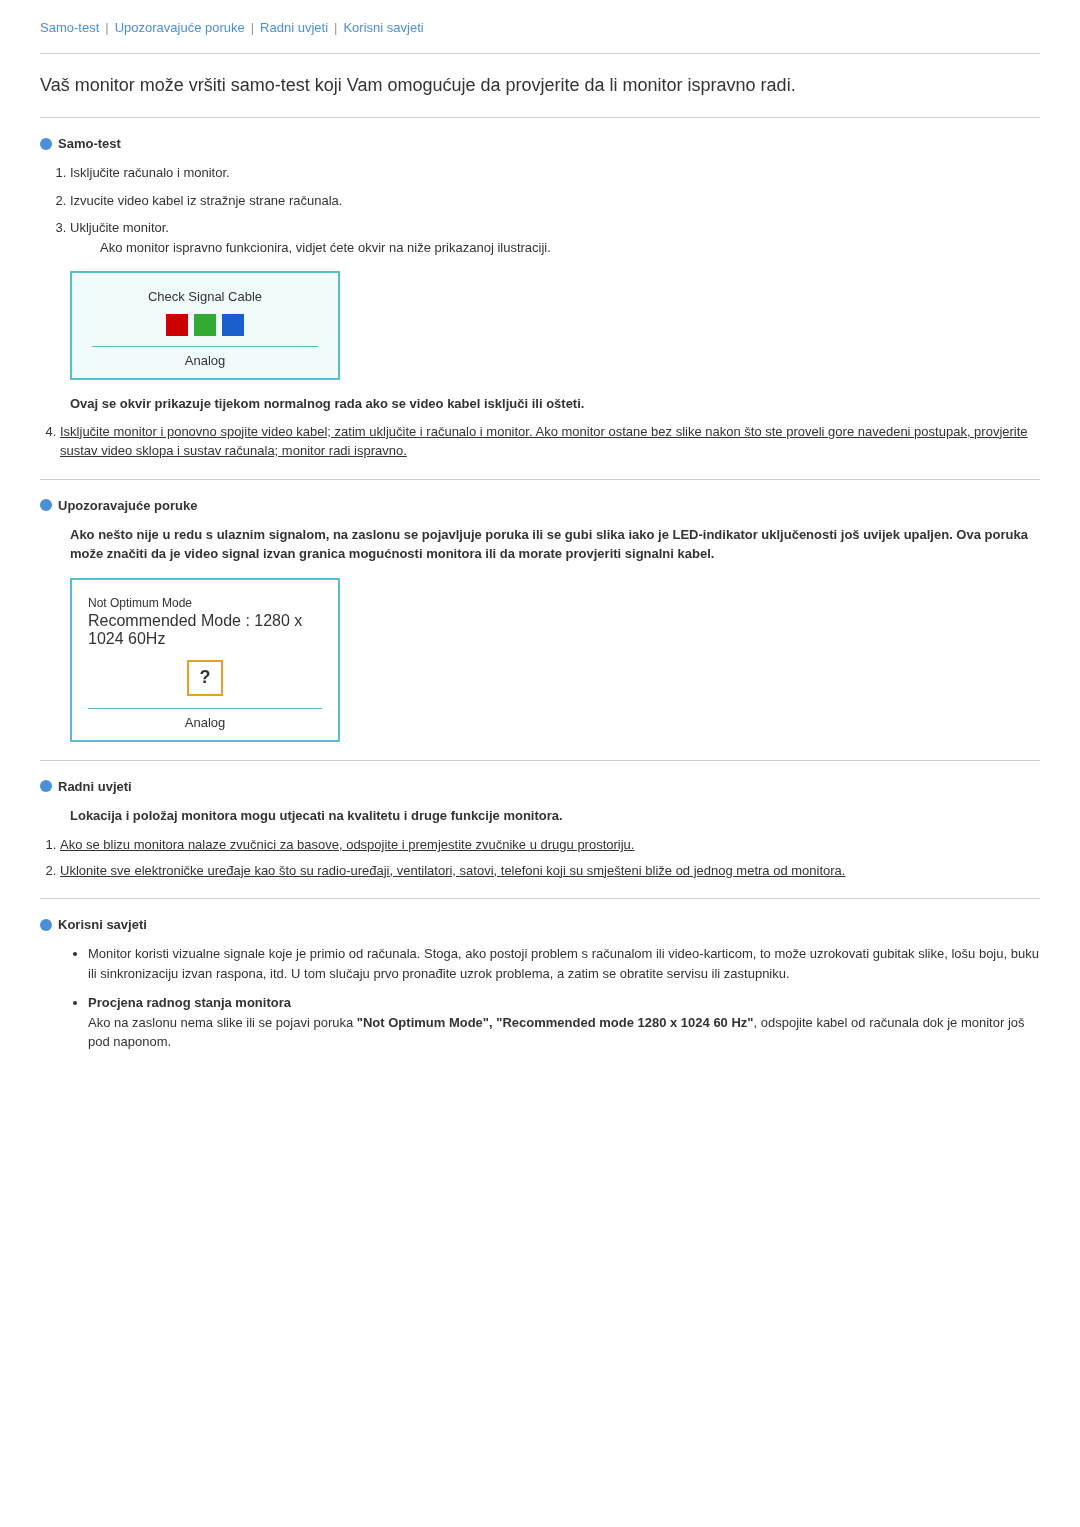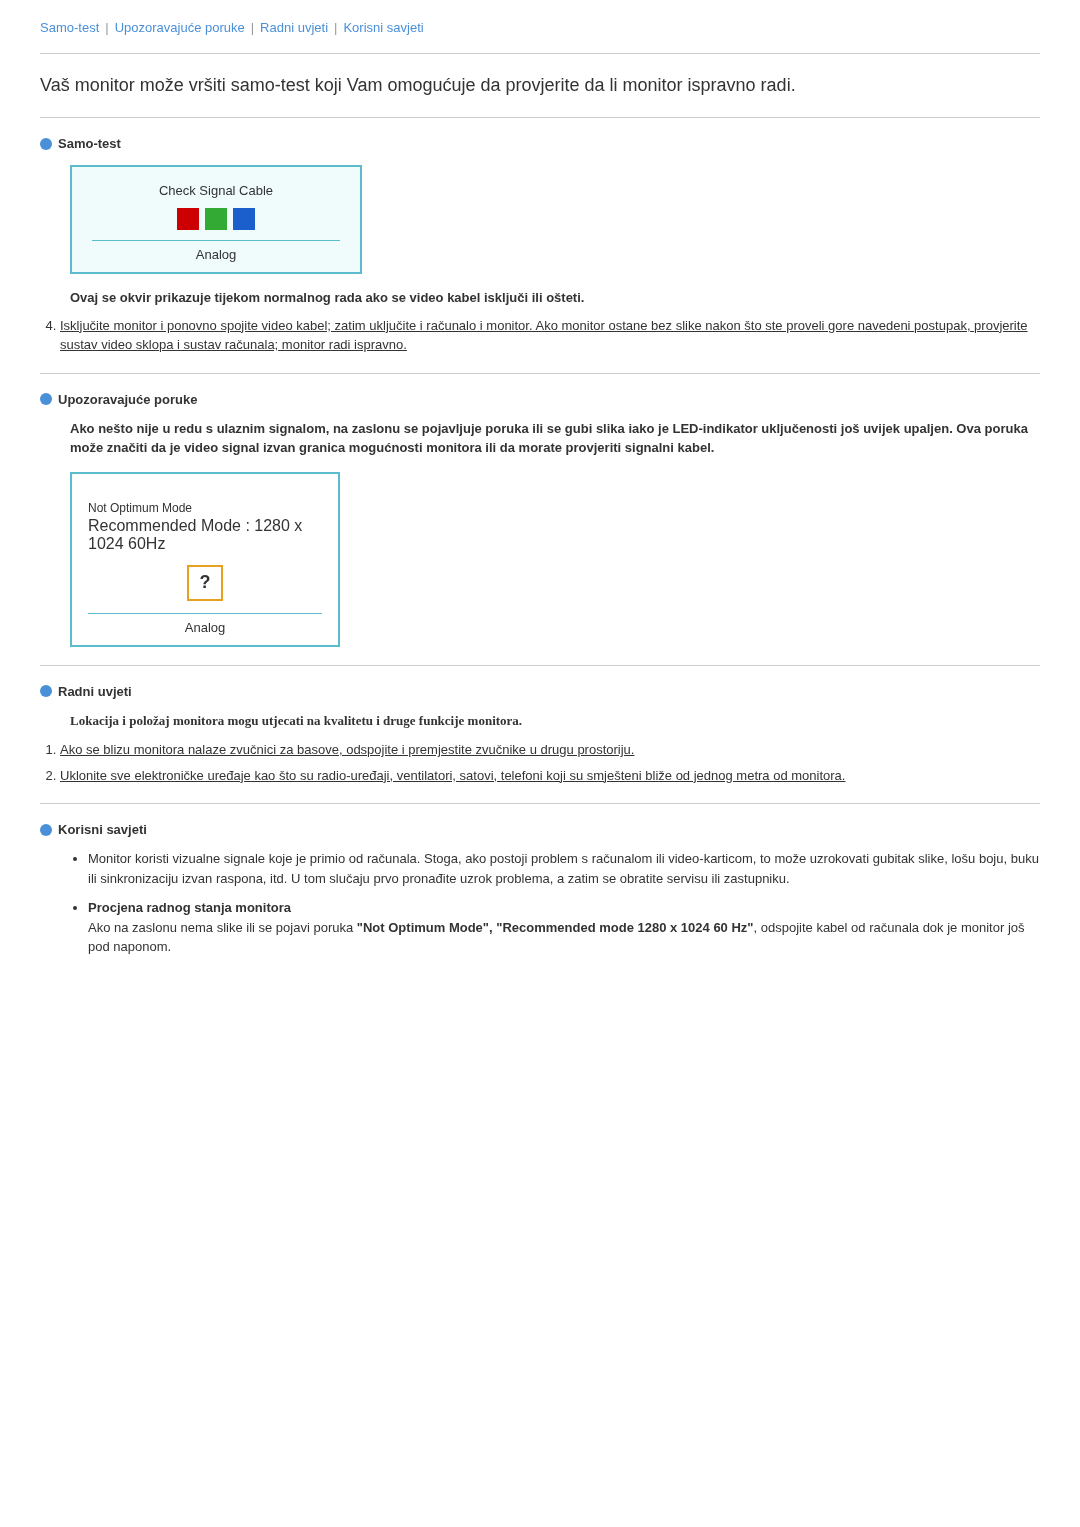--- a/index.html
+++ b/index.html
@@ -82,21 +82,21 @@
     }
 
     .indent {
       margin-left: 30px;
       line-height: 1.5;
     }
 
     .monitor-box {
       border: 2px solid #5bbccc;
       background: #f0fbfc;
-      width: 292px;
+      width: 270px;
       margin: 14px 30px;
       padding: 16px 20px 10px 20px;
       text-align: center;
       position: relative;
     }
 
     .monitor-box .box-title {
       font-size: 13px;
       color: #333;
       margin-bottom: 10px;
@@ -122,21 +122,21 @@
       border-top: 1px solid #5bbccc;
       padding-top: 6px;
       margin-top: 4px;
     }
 
     .monitor-box2 {
       border: 2px solid #5bbccc;
       background: #fff;
       width: 270px;
       margin: 14px 30px;
-      padding: 27px 16px 10px 16px;
+      padding: 16px 16px 10px 16px;
       text-align: center;
       position: relative;
     }
 
     .monitor-box2 .box-title-small {
       font-size: 12px;
       color: #333;
       margin-bottom: 2px;
       text-align: left;
     }
@@ -210,20 +210,28 @@
 <p class="intro-bold">Vaš monitor može vršiti samo-test koji Vam omogućuje da provjerite da li monitor ispravno radi.</p>
 
 <hr>
 
 <div class="section">
   <div class="section-title">
     <span class="blue-dot"></span>
     <span>Samo-test</span>
   </div>
 
+  <ol>
+    <li>Isključite računalo i monitor.</li>
+    <li>Izvucite video kabel iz stražnje strane računala.</li>
+    <li>
+      <span>Uključite monitor.</span><br>
+      <span class="indent">Ako monitor ispravno funkcionira, vidjet ćete okvir na niže prikazanoj ilustraciji.</span>
+    </li>
+  </ol>
 
   <div class="monitor-box">
     <div class="box-title">Check Signal Cable</div>
     <div class="color-squares">
       <div class="sq sq-red"></div>
       <div class="sq sq-green"></div>
       <div class="sq sq-blue"></div>
     </div>
     <div class="box-footer">Analog</div>
   </div>
@@ -254,21 +262,21 @@
 </div>
 
 <hr>
 
 <div class="section">
   <div class="section-title">
     <span class="blue-dot"></span>
     <span>Radni uvjeti</span>
   </div>
 
-  <p class="indent" style="font-weight:bold; margin-bottom:10px;font-family:Liberation Serif, serif;">Lokacija i položaj monitora mogu utjecati na kvalitetu i druge funkcije monitora.</p>
+  <p class="indent" style="font-weight:bold; margin-bottom:10px;">Lokacija i položaj monitora mogu utjecati na kvalitetu i druge funkcije monitora.</p>
 
   <ol class="nested-ol">
     <li>Ako se blizu monitora nalaze zvučnici za basove, odspojite i premjestite zvučnike u drugu prostoriju.</li>
     <li>Uklonite sve elektroničke uređaje kao što su radio-uređaji, ventilatori, satovi, telefoni koji su smješteni bliže od jednog metra od monitora.</li>
   </ol>
 </div>
 
 <hr>
 
 <div class="section">

